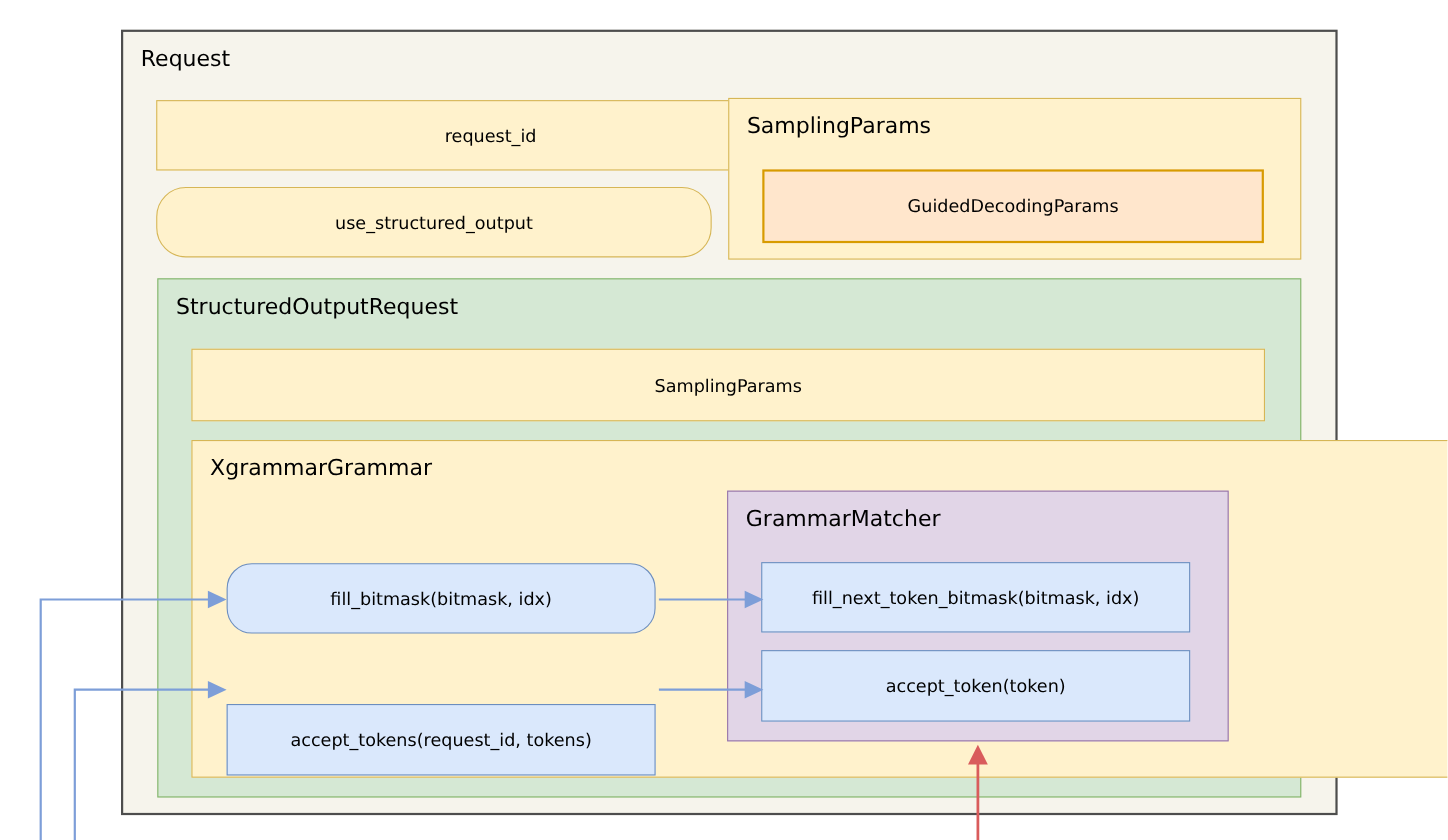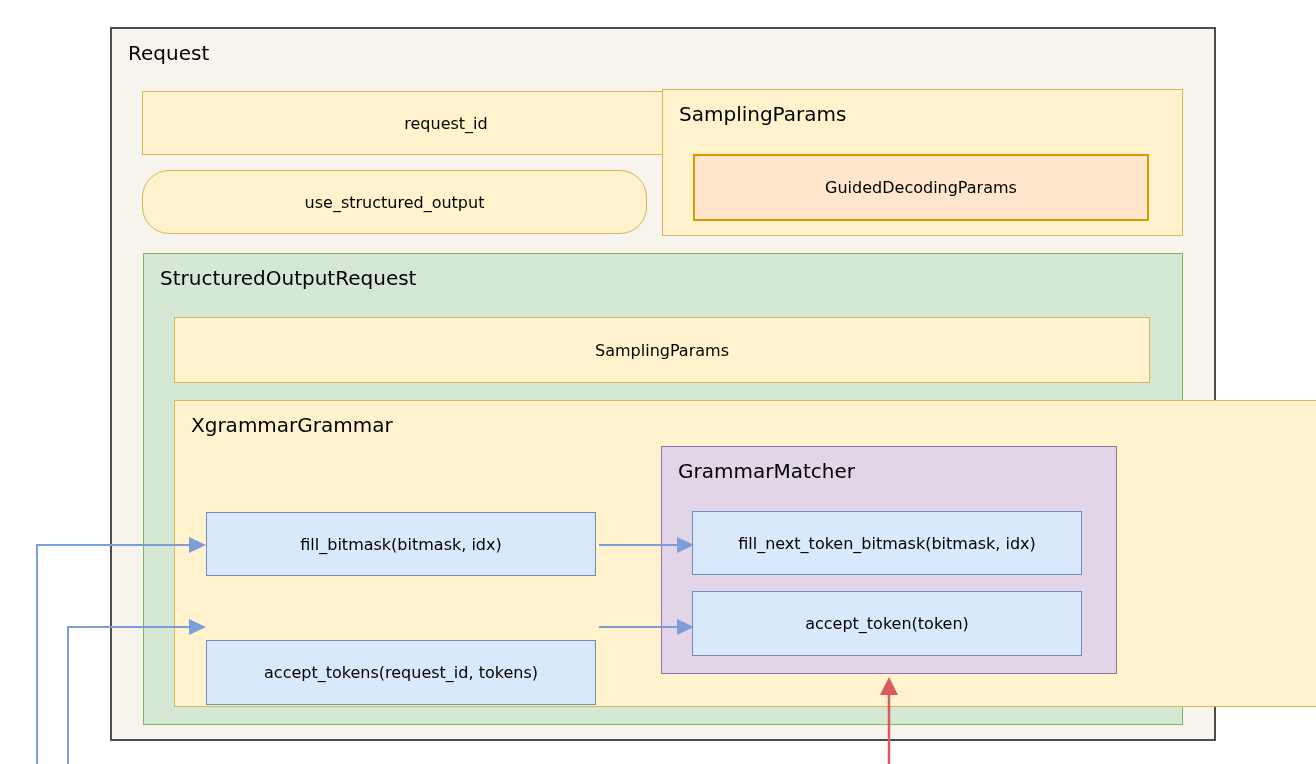--- a/index.html
+++ b/index.html
@@ -62,21 +62,21 @@
     border: 1.5px solid var(--purple-stroke, #9673a6);
   }
   
   .request-id-box            { left: 30px;  top: 62px;  width: 608px; height: 64px; }
   .use-structured-output-box { left: 30px;  top: 141px; width: 505px; height: 64px; border-radius: 27px; }
   .sampling-params-outer     { left: 550px; top: 60px;  width: 521px; height: 147px; }
   .guided-decoding-box       { left: 30px;  top: 64px;  width: 456px; height: 67px; }
   .structured-output-request { left: 31px;  top: 224px; width: 1040px; height: 472px; }
   .sampling-params-inner     { left: 30px;  top: 63px;  width: 976px; height: 66px; }
   .xgrammar-grammar          { left: 30px;  top: 146px; width: 1176px; height: 307px; }
-  .fill-bitmask-box          { left: 31px;  top: 111px; width: 390px; height: 64px; }
+  .fill-bitmask-box          { left: 31px;  top: 111px; width: 390px; height: 64px; border-radius: 23px; }
   .accept-tokens-box         { left: 31px;  top: 191px; width: 390px; height: 65px; margin-top: 48px; }
   .grammar-matcher           { left: 486px; top: 45px;  width: 456px; height: 228px; }
   .fill-next-token-box       { left: 30px;  top: 64px;  width: 390px; height: 64px; text-align: right; }
   .accept-token-box          { left: 30px;  top: 144px; width: 390px; height: 65px; }
   .arrow-overlay {
     position: absolute;
     left: 0; top: 0;
     width: 1316px;
     height: 764px;
     pointer-events: none;

